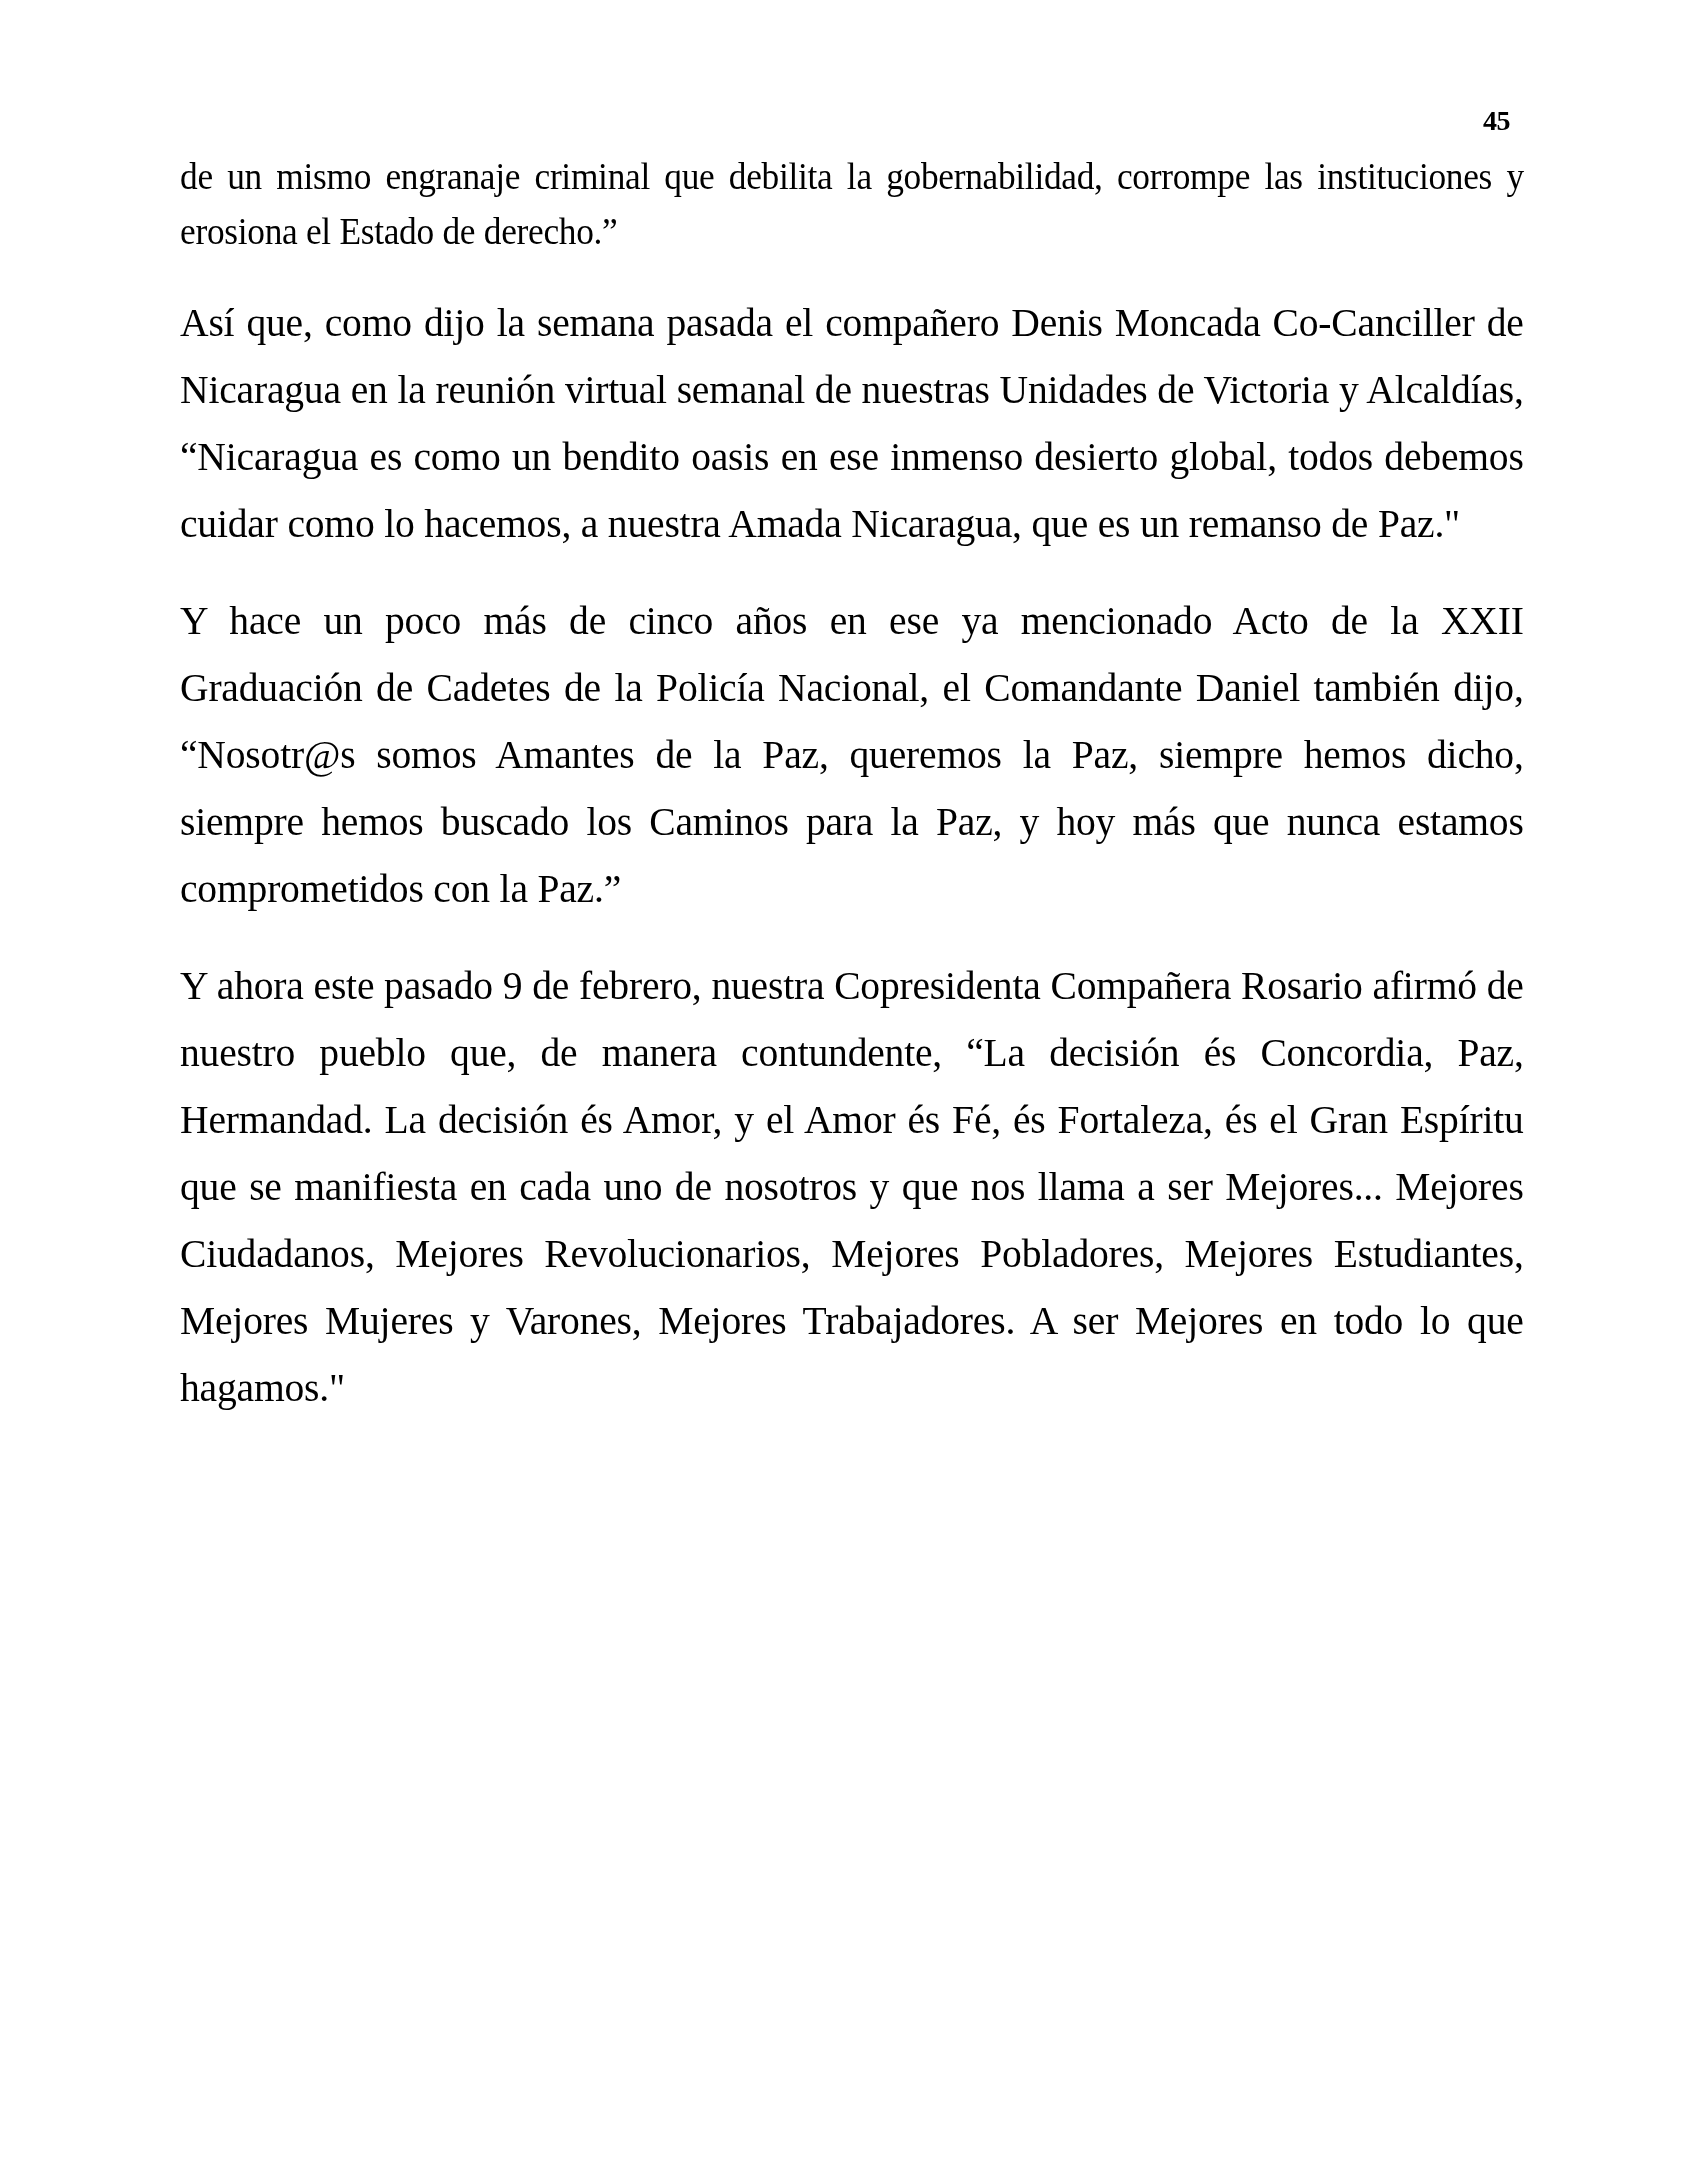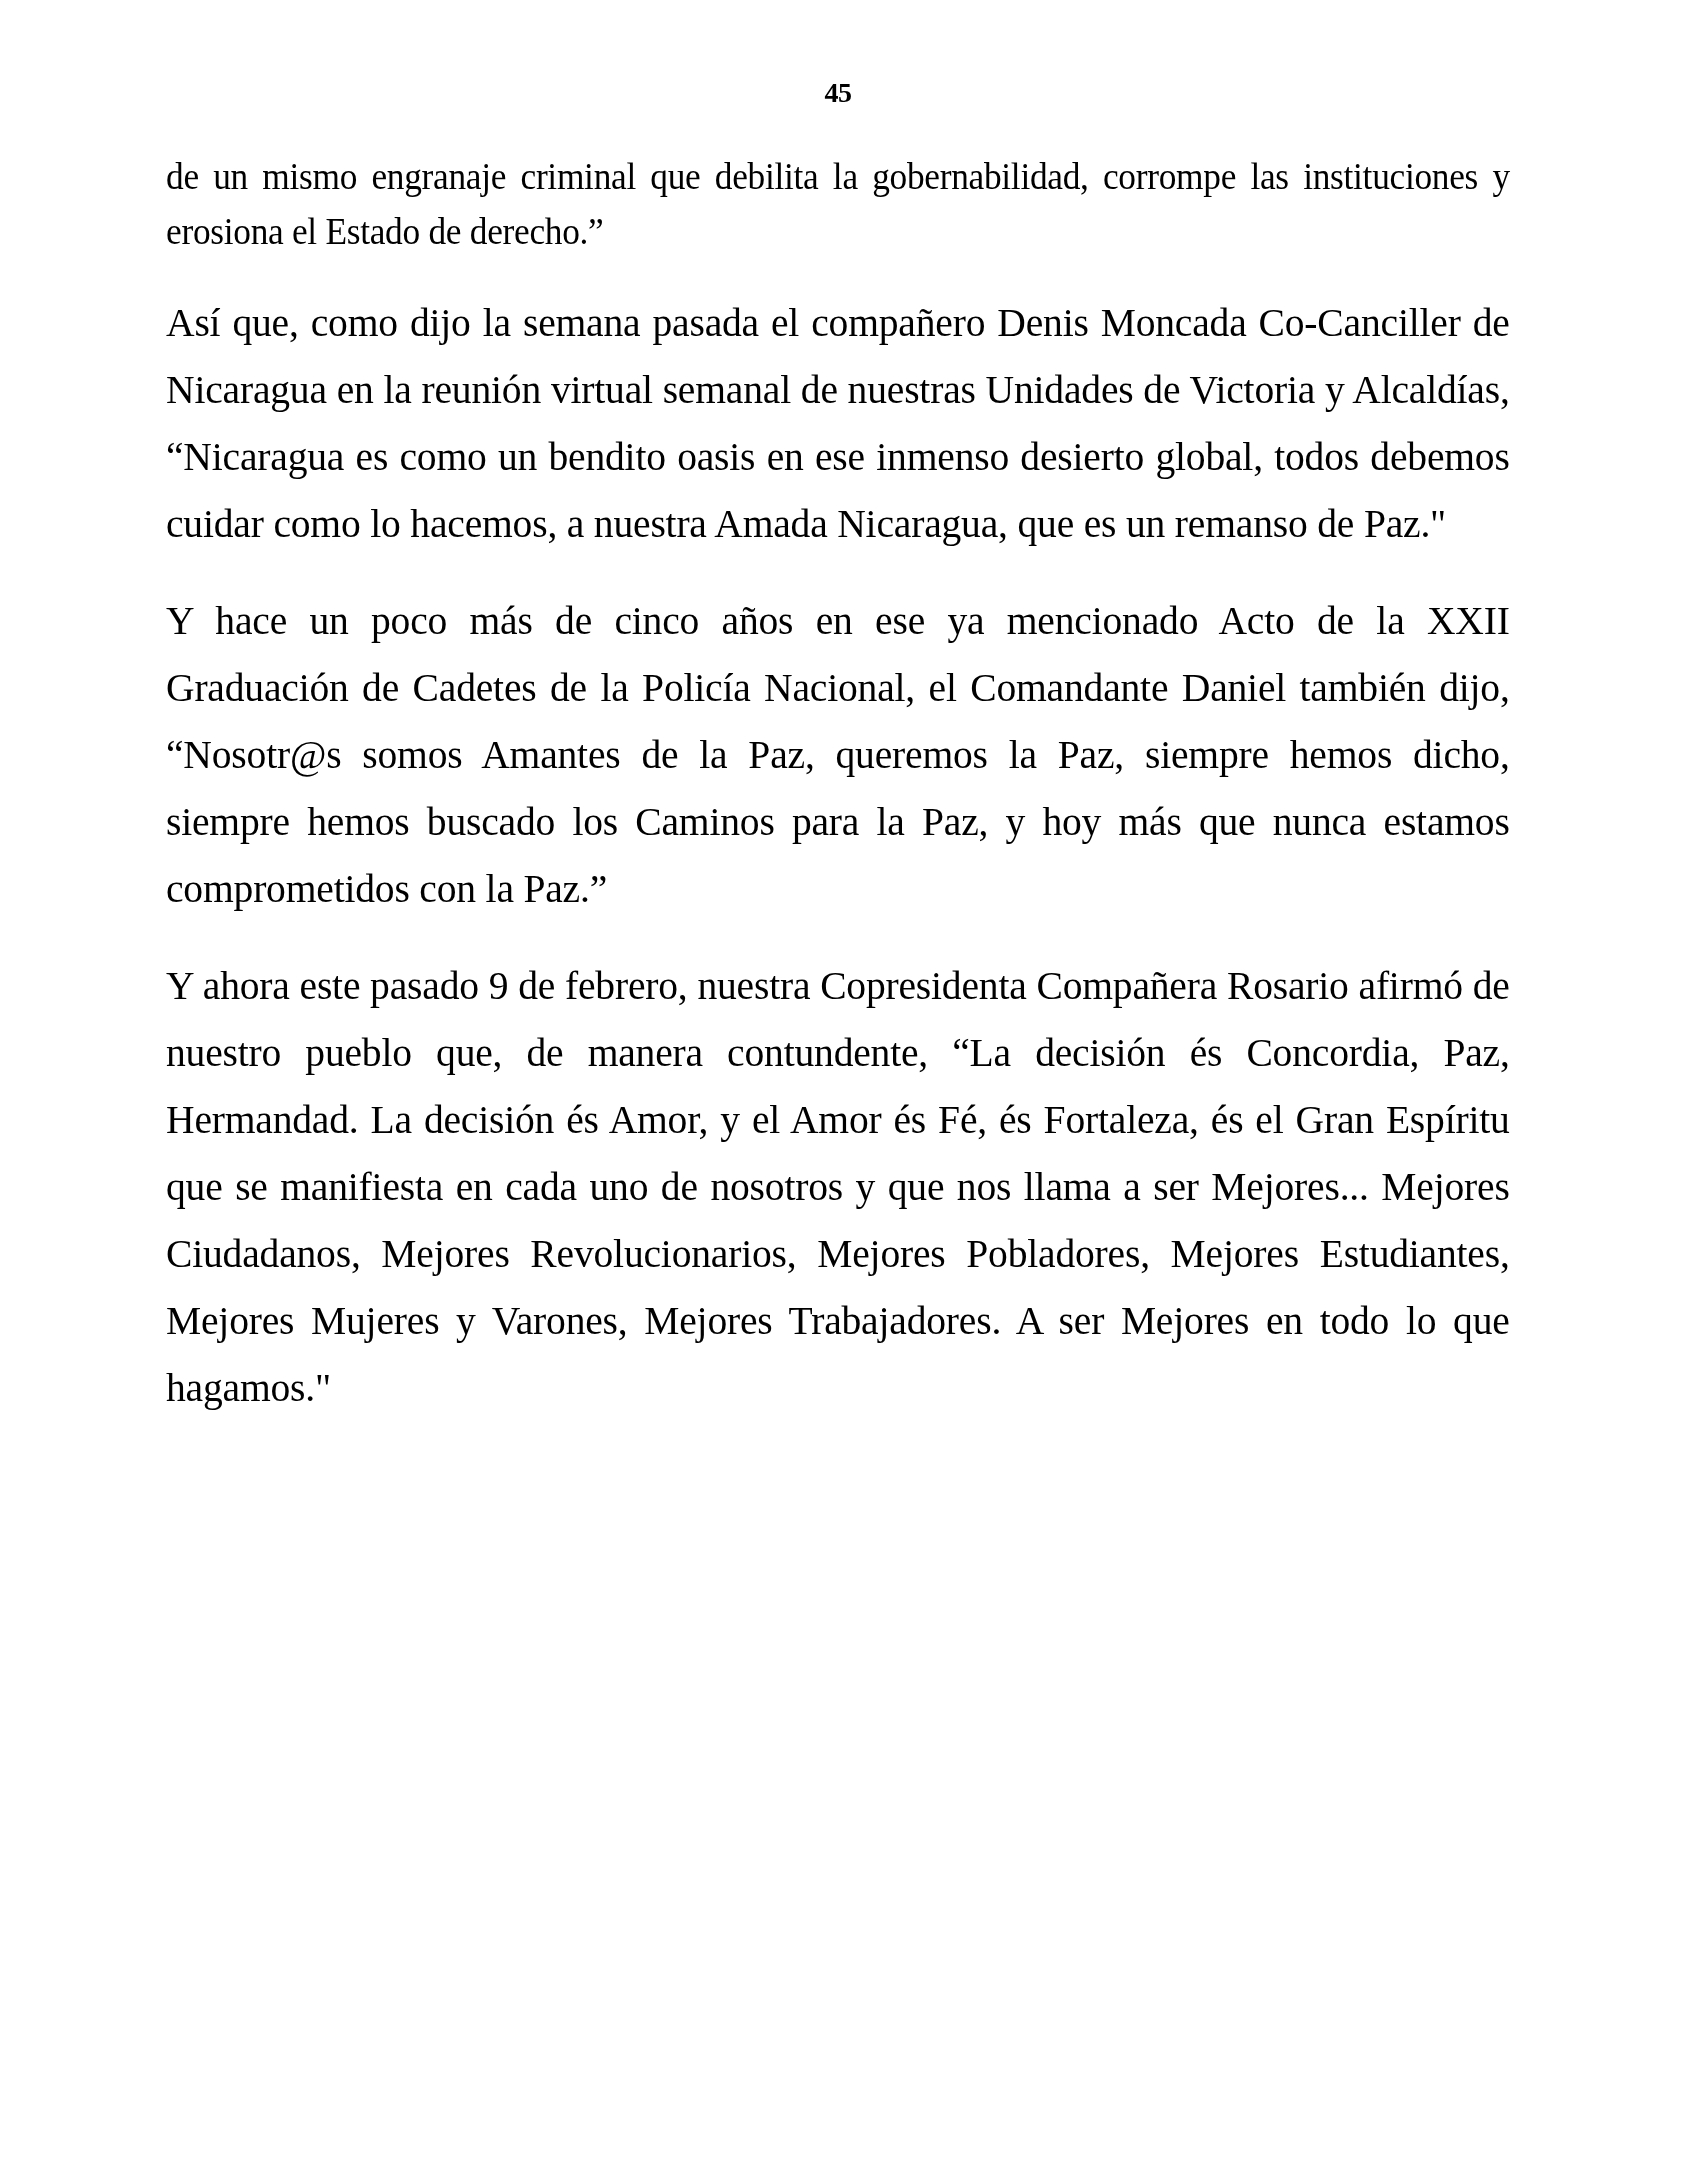--- a/index.html
+++ b/index.html
@@ -16,40 +16,40 @@
     background: #ffffff;
     box-sizing: border-box;
     overflow: hidden;
     font-family: "Liberation Serif", "DejaVu Serif", serif;
     color: #000000;
   }
 
   
   .page-header {
     position: absolute;
-    top: 79px;
+    top: 107px;
     left: 166px;
     right: 173px;
     height: 40px;
-    text-align: center;
+    text-align: right;
   }
 
   .folio {
     font-family: "Liberation Serif", "DejaVu Serif", serif;
     font-size: 28px;
     font-weight: bold;
     line-height: 1;
     letter-spacing: -0.5px;
   }
 
   
   .text-column {
     position: absolute;
     top: 149px;
-    left: 166px;
+    left: 180px;
     width: 1344px;
   }
 
   .para {
     margin: 0 0 26px 0;
     text-align: justify;
     text-justify: inter-word;
     hyphens: none;
     -webkit-hyphens: none;
   }

